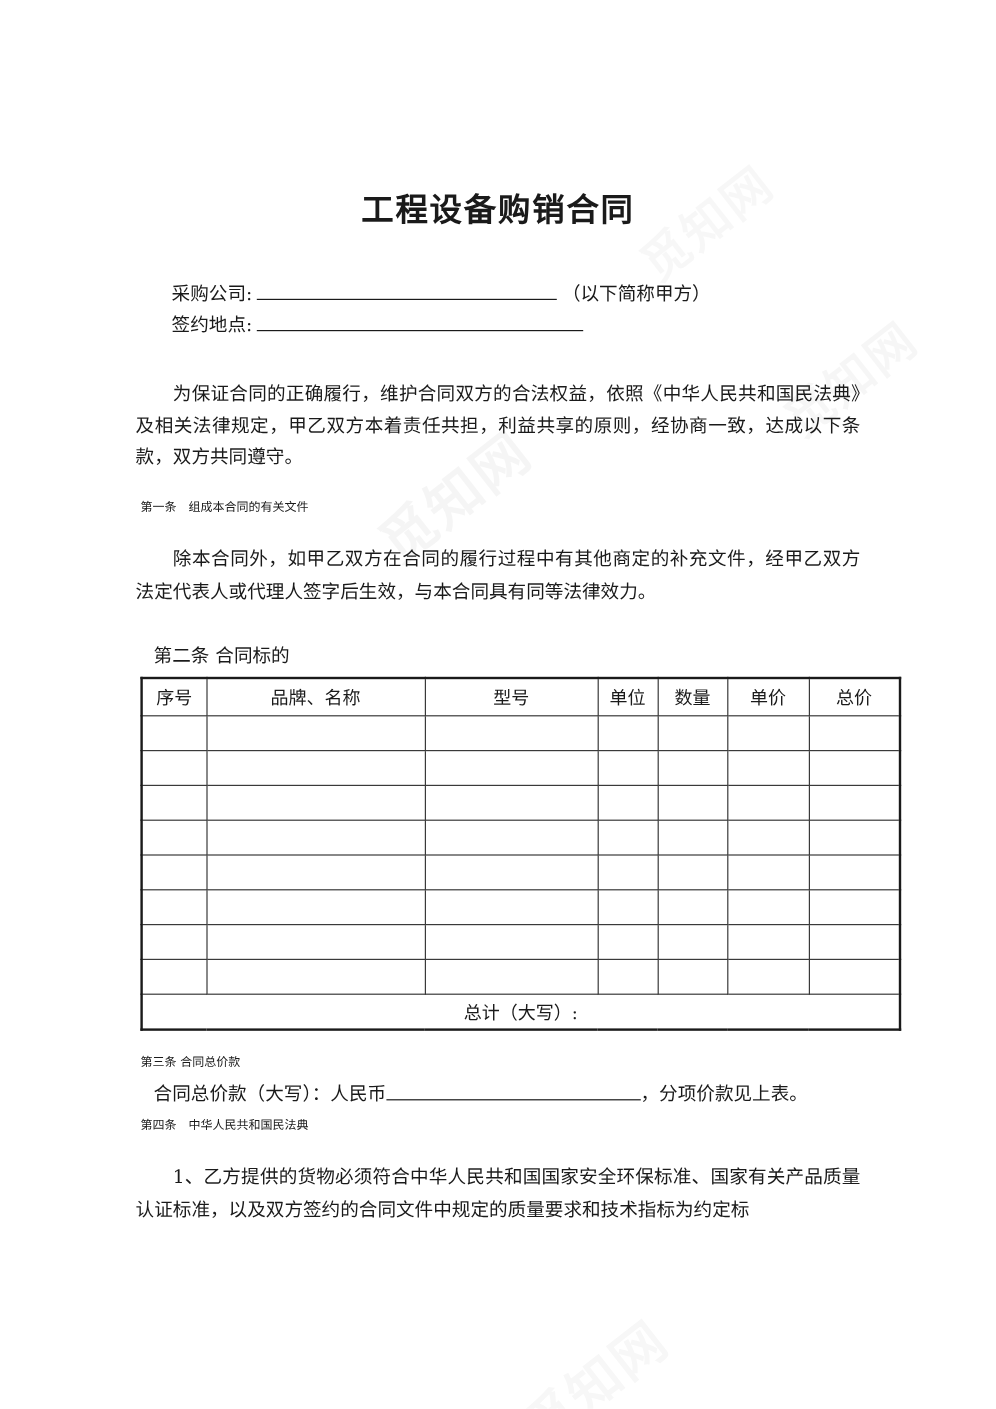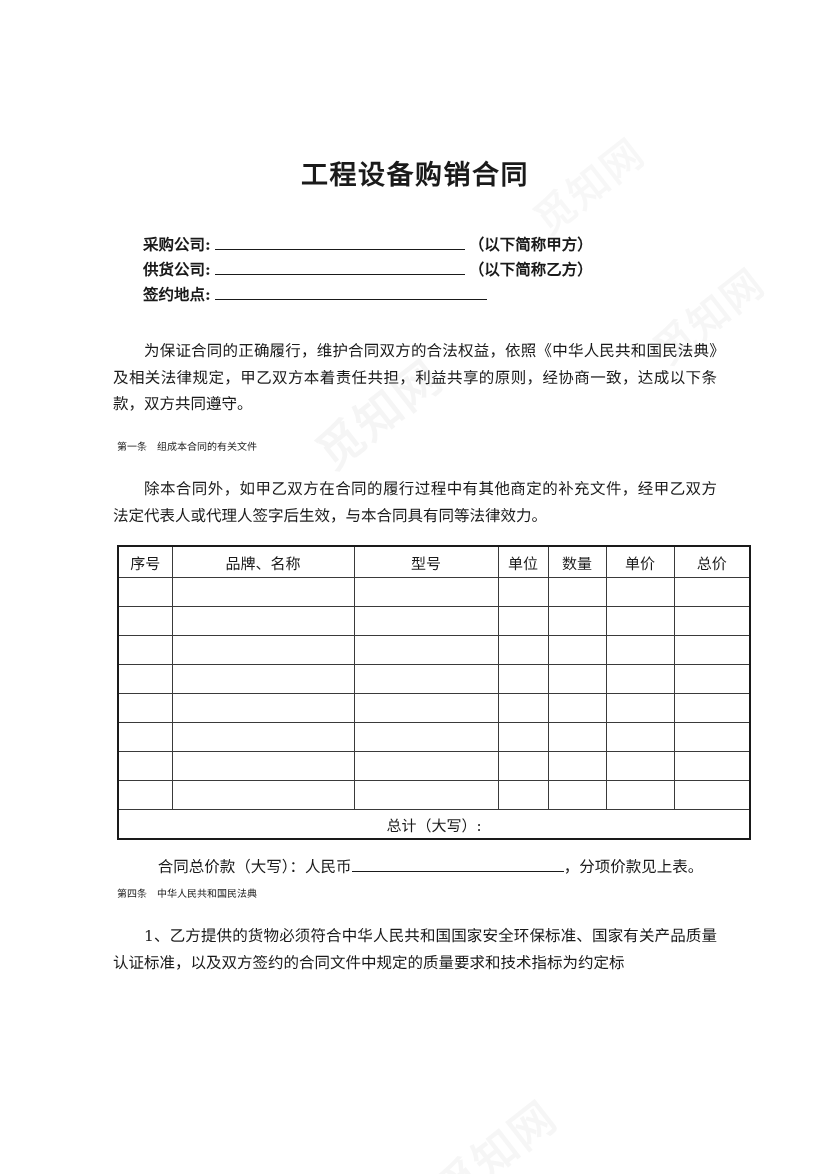--- a/index.html
+++ b/index.html
@@ -61,21 +61,20 @@
     padding-top: 153px;
     font-family: Liberation Sans, sans-serif;
   }
 
   
   .party-block {
     margin-top: 40px;
     padding-left: 46px;
     font-size: 15.5px;
     line-height: 25px;
-    font-weight: bold;
   }
   .party-row {
     display: flex;
     align-items: baseline;
     white-space: nowrap;
   }
   .party-label { flex: none; }
   .fill-line {
     display: inline-block;
     border-bottom: 1px solid #1a1a1a;
@@ -152,21 +151,20 @@
 
   
   .price-row {
     display: flex;
     align-items: baseline;
     white-space: nowrap;
     font-size: 15.5px;
     line-height: 26.5px;
     text-indent: 0;
     padding-left: 2em;
-    justify-content: center;
   }
   .fill-price {
     display: inline-block;
     border-bottom: 1px solid #1a1a1a;
     height: 17px;
     width: 212px;
     flex: none;
   }
   .after-table { padding-top: 14px; }
 </style>
@@ -185,40 +183,36 @@
     <h1 class="doc-title">工程设备购销合同</h1>
 
     <div class="party-block">
 
       <div class="party-row">
         <span class="party-label">采购公司:</span>
         <span class="fill-line fill-a"></span>
         <span class="party-suffix">（以下简称甲方）</span>
       </div>
 
-      <div class="party-row">
-        <span class="party-label">供货公司:</span>
-        <span class="fill-line fill-b"></span>
-        <span class="party-suffix">（以下简称乙方）</span>
-      </div>
 
       <div class="party-row">
         <span class="party-label">签约地点:</span>
         <span class="fill-line fill-c"></span>
       </div>
 
     </div>
 
     <div class="para-spacer"></div>
 
     <p class="para indent">为保证合同的正确履行，维护合同双方的合法权益，依照《中华人民共和国民法典》及相关法律规定，甲乙双方本着责任共担，利益共享的原则，经协商一致，达成以下条款，双方共同遵守。</p>
 
     <p class="clause-head">第一条　组成本合同的有关文件</p>
     <p class="para indent">除本合同外，如甲乙双方在合同的履行过程中有其他商定的补充文件，经甲乙双方法定代表人或代理人签字后生效，与本合同具有同等法律效力。</p>
 
+    <p class="table-caption">第二条 合同标的</p>
 
     <table class="goods">
       <colgroup>
         <col class="c-no">
           <col class="c-brand">
           <col class="c-model">
         <col class="c-unit">
           <col class="c-qty">
           <col class="c-price">
           <col class="c-total">
@@ -307,20 +301,21 @@
           <td></td>
           <td></td>
         </tr>
         <tr>
           <td class="total-cell" colspan="7">总计（大写）:</td>
         </tr>
       </tbody>
     </table>
 
     <div class="after-table">
+      <p class="clause-head">第三条 合同总价款</p>
 
       <div class="price-row">
         <span>合同总价款（大写）：人民币</span>
         <span class="fill-price"></span>
         <span>，分项价款见上表。</span>
       </div>
 
     </div>
 
     <p class="clause-head">第四条　中华人民共和国民法典</p>

